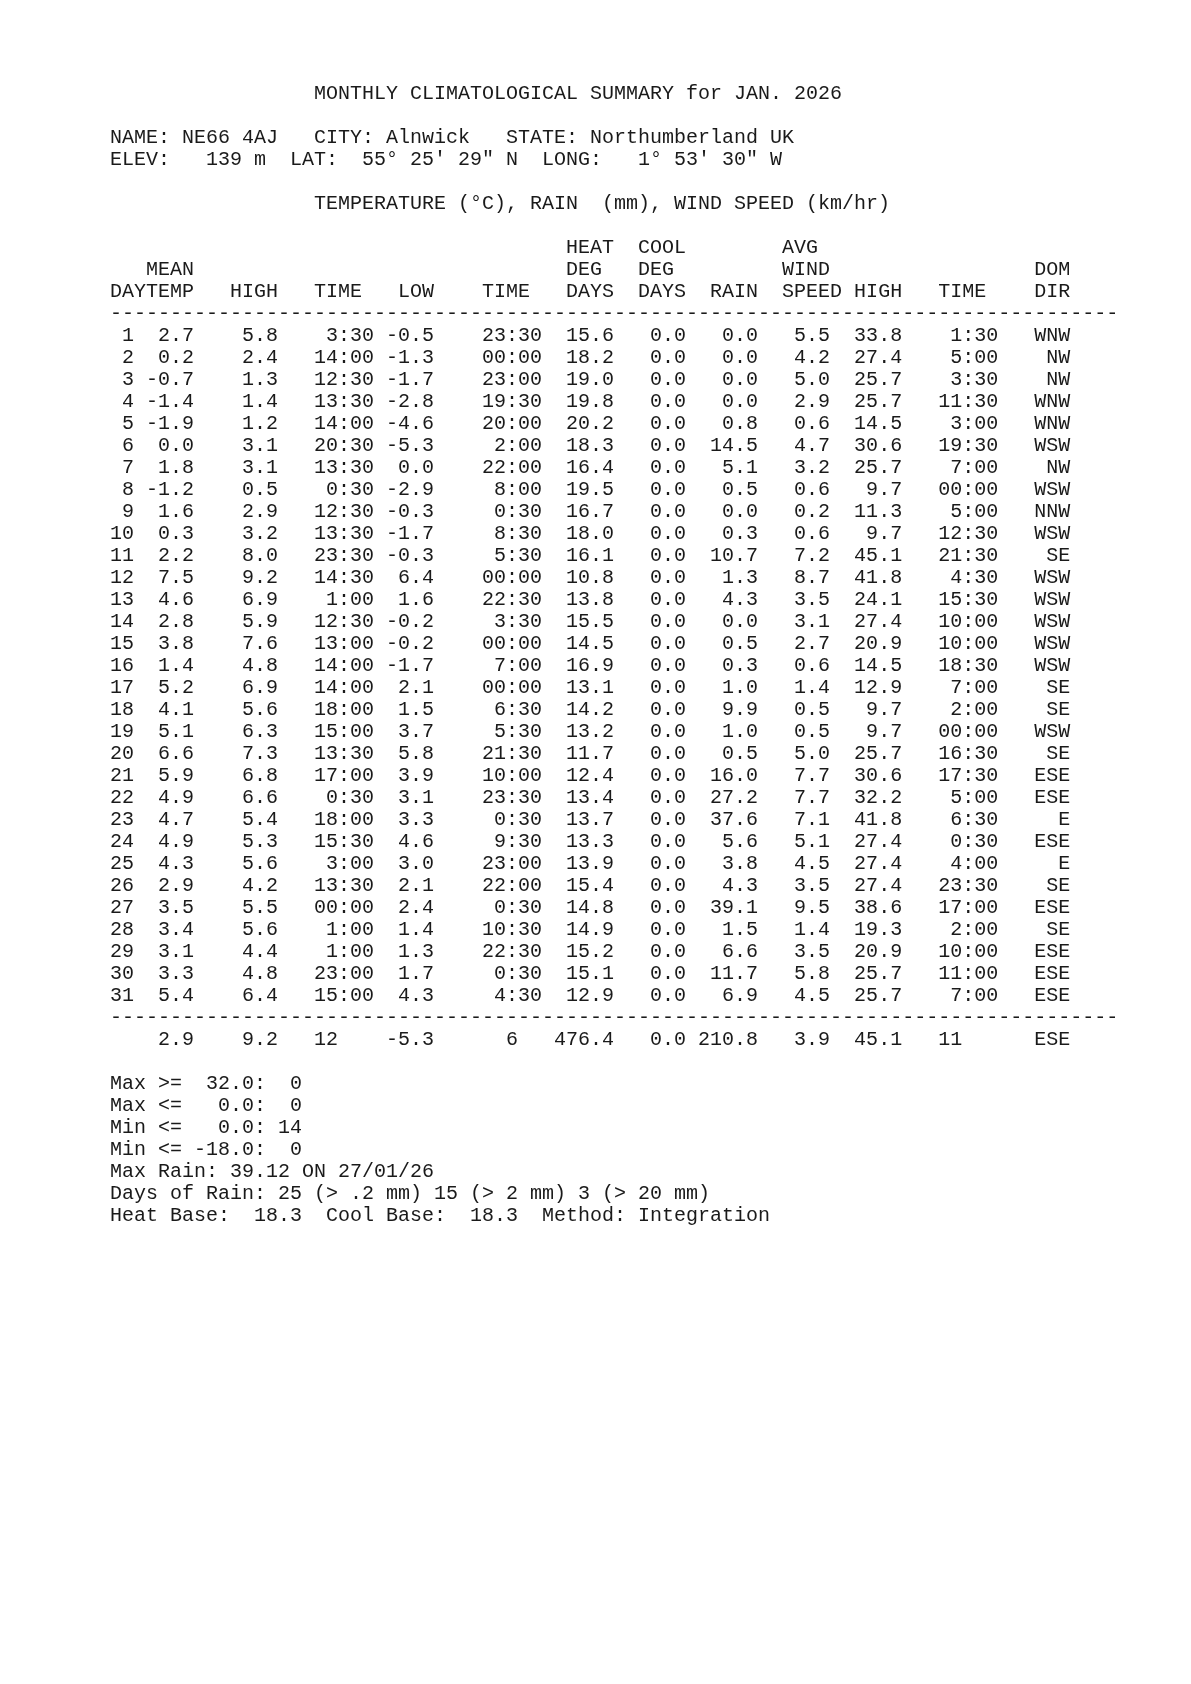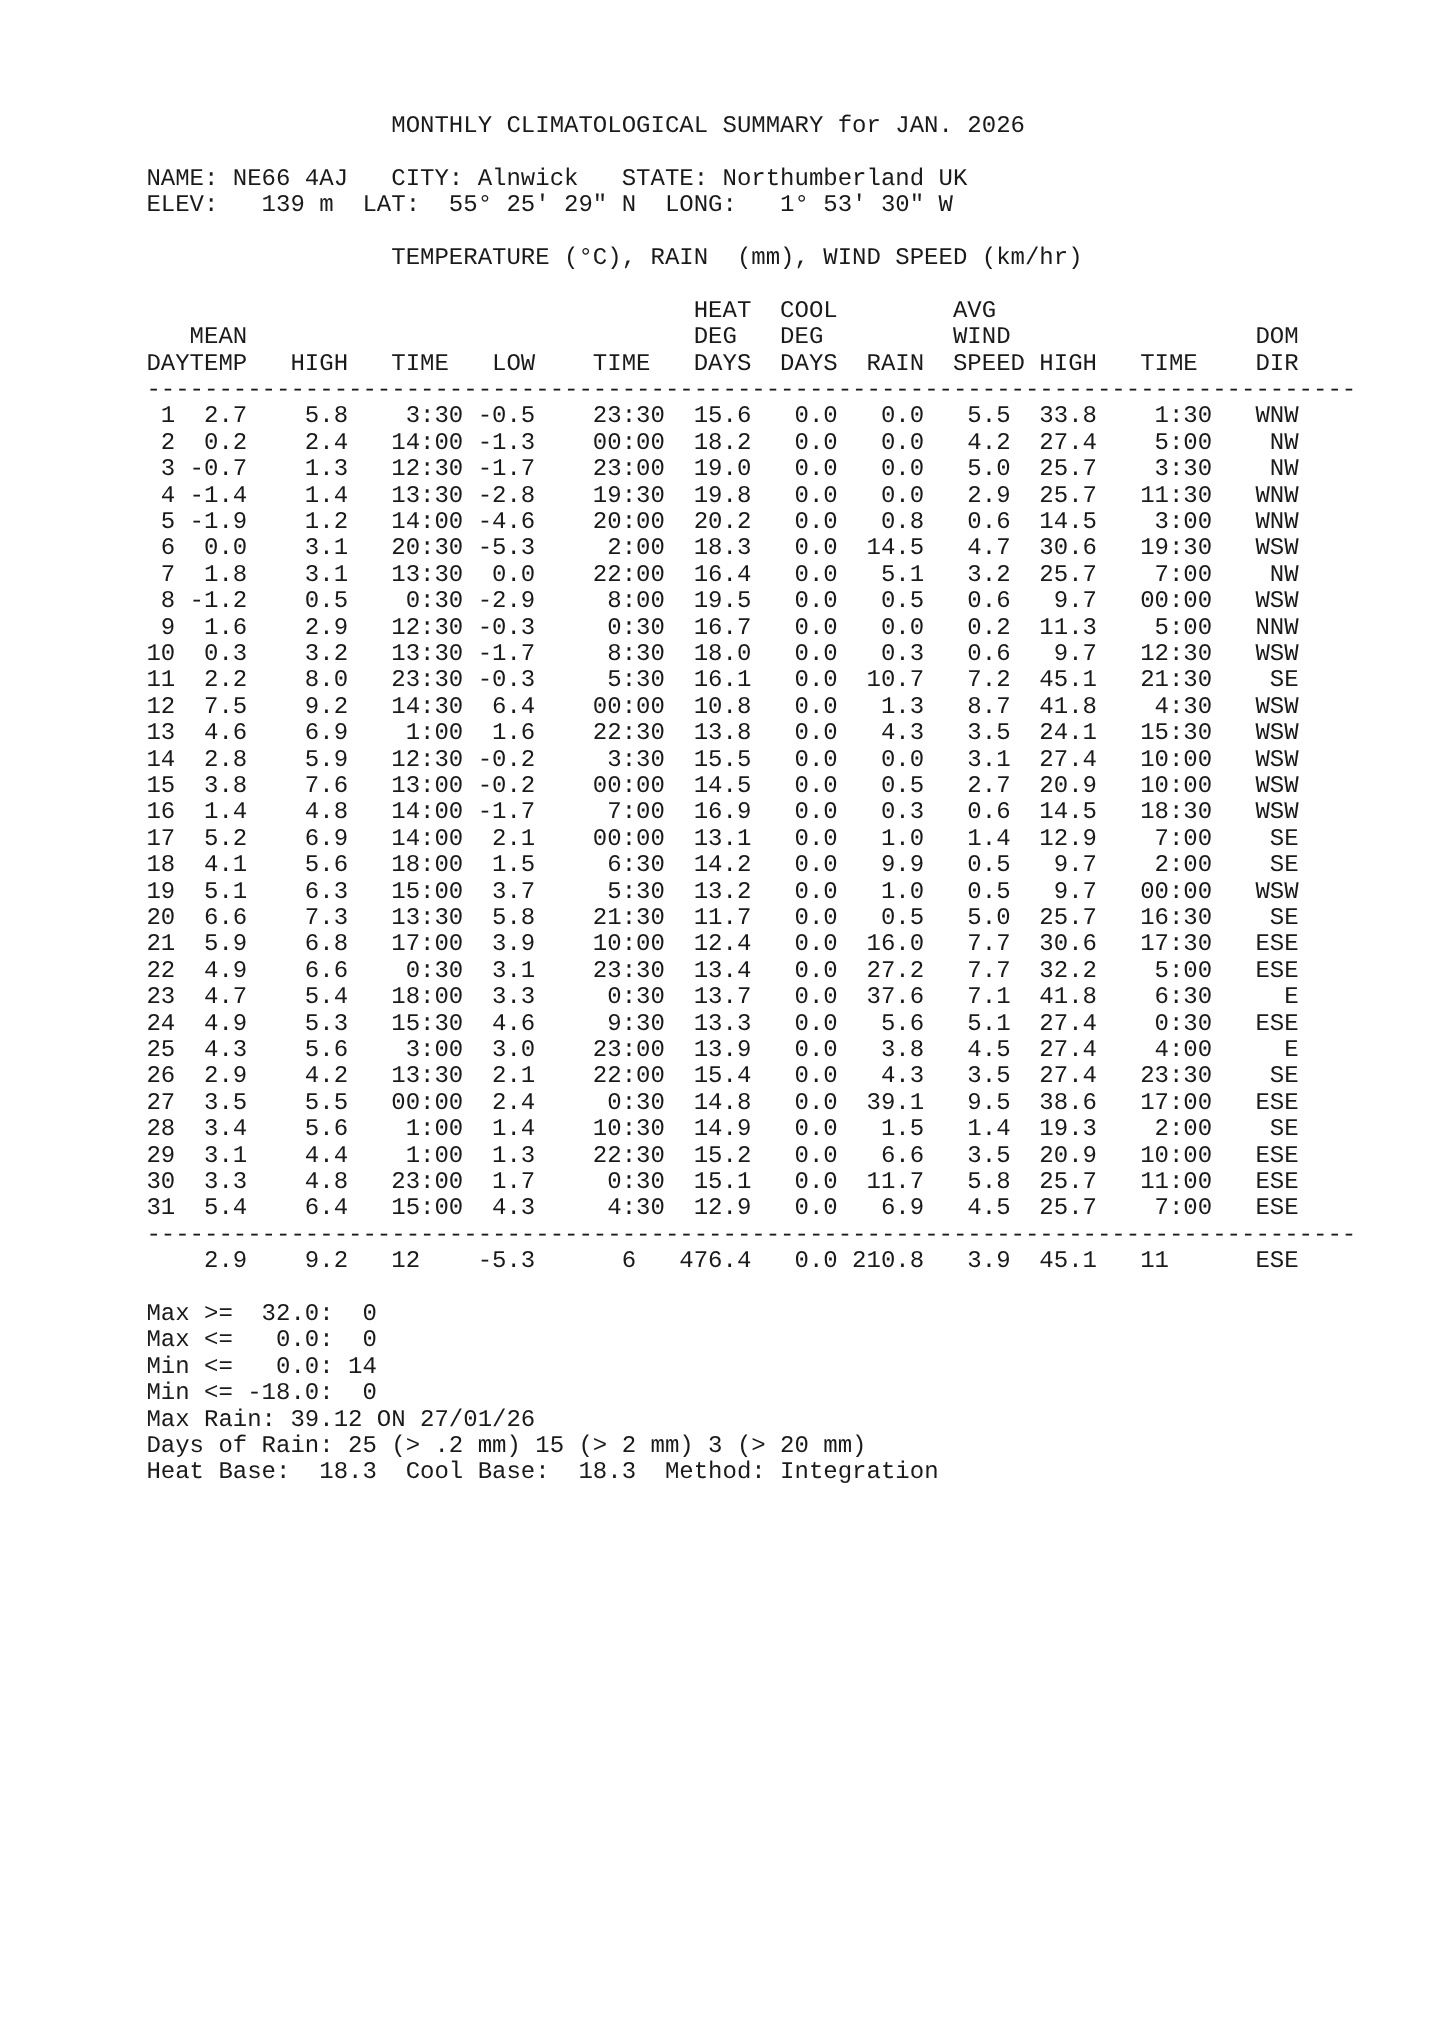--- a/index.html
+++ b/index.html
@@ -6,21 +6,21 @@
   .page{
     position:relative;
     width:1191px;height:1684px;
     background:#ffffff;
     overflow:hidden;
     font-family:"Liberation Mono", monospace;
   }
   pre.doc{
     position:absolute;
     left:106px;top:79px;
-    margin:16px;
+    margin:4px;
     font-family:"Liberation Mono", monospace;
     font-size:20px;
     line-height:22px;
     color:#1a1a1a;
     letter-spacing:0;
     white-space:pre;
   }
   .ind17{padding-left:17ch;}
 </style>
 </head>

